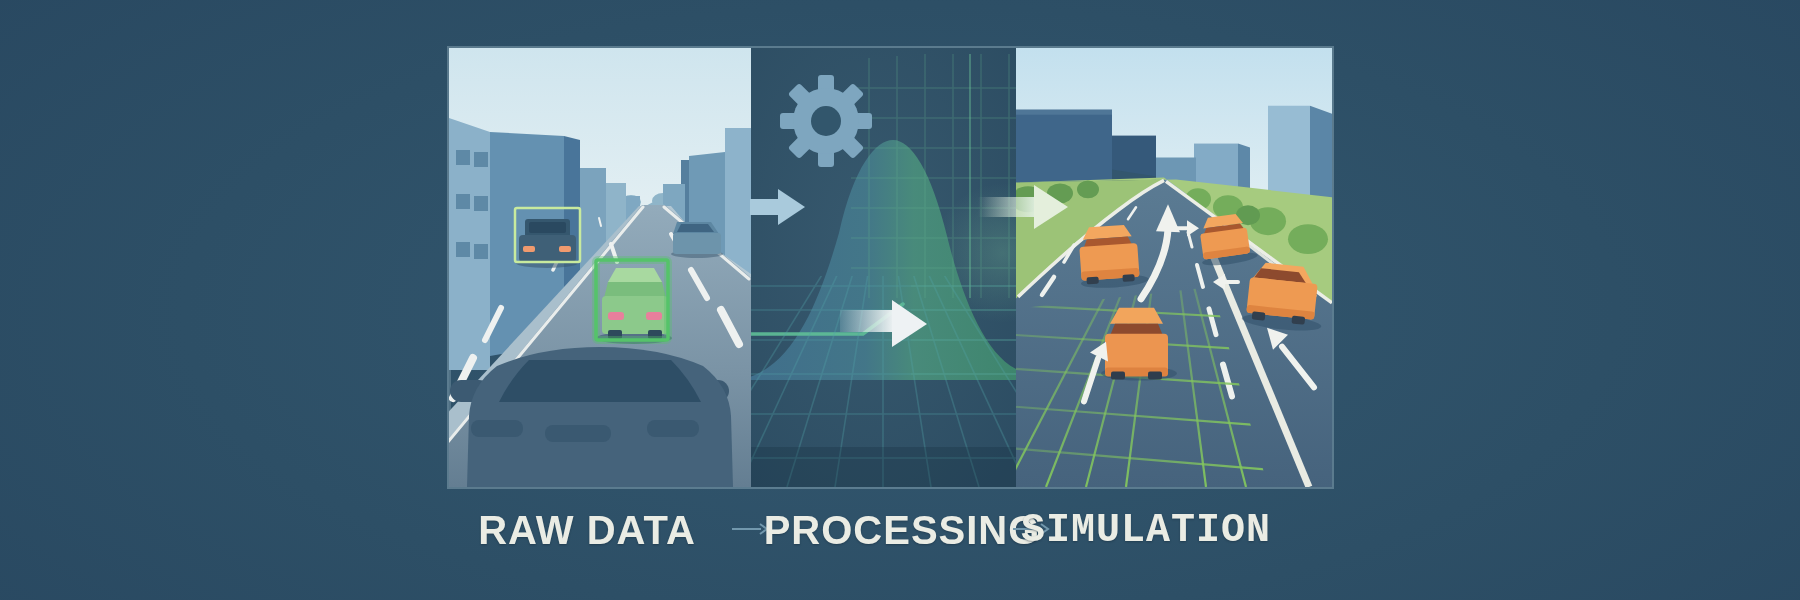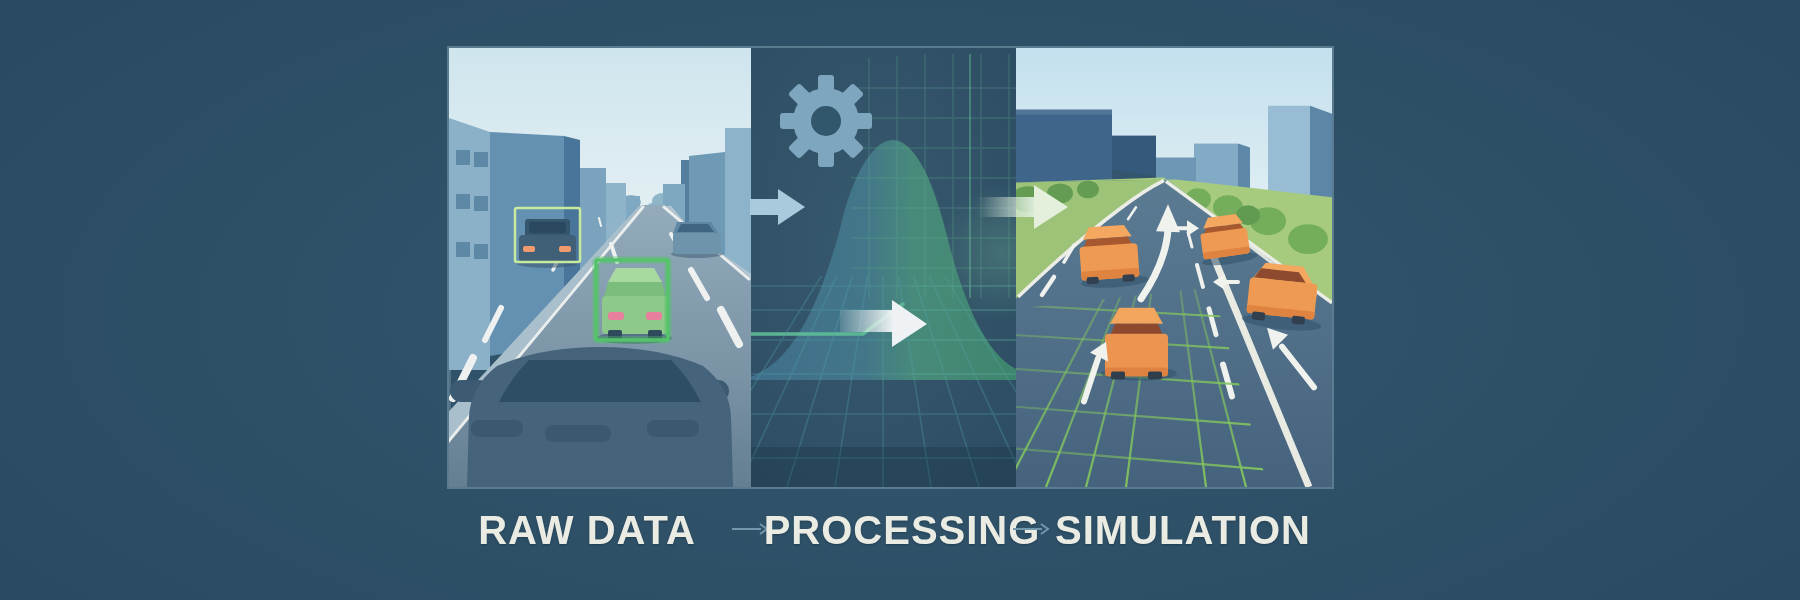--- a/index.html
+++ b/index.html
@@ -19,21 +19,21 @@
   #panel-proc{left:302px;width:265px;}
   #panel-sim{left:567px;width:316px;}
   .seam-overlay{position:absolute;left:0;top:0;width:883px;height:439px;pointer-events:none;}
   .labels .stage{
     position:absolute;transform:translate(-50%,-50%);
     color:#eaece4;font-weight:bold;font-size:40px;letter-spacing:1px;white-space:nowrap;
     text-shadow:0 1px 2px rgba(20,40,55,0.45);
   }
   #label-raw{left:587px;top:530px;}
   #label-proc{left:902px;top:530px;}
-  #label-sim{left:1183px;top:530px;}
+  #label-sim{left:1146px;top:530px;font-family:Liberation Mono, monospace;}
   .label-arrow{position:absolute;width:38px;height:16px;}
   #label-arrow-1{left:731px;top:521px;}
   #label-arrow-2{left:1012px;top:521px;}
 </style>
 </head>
 <body>
 
 <div class="triptych">
 
   <div class="panel" id="panel-raw">

